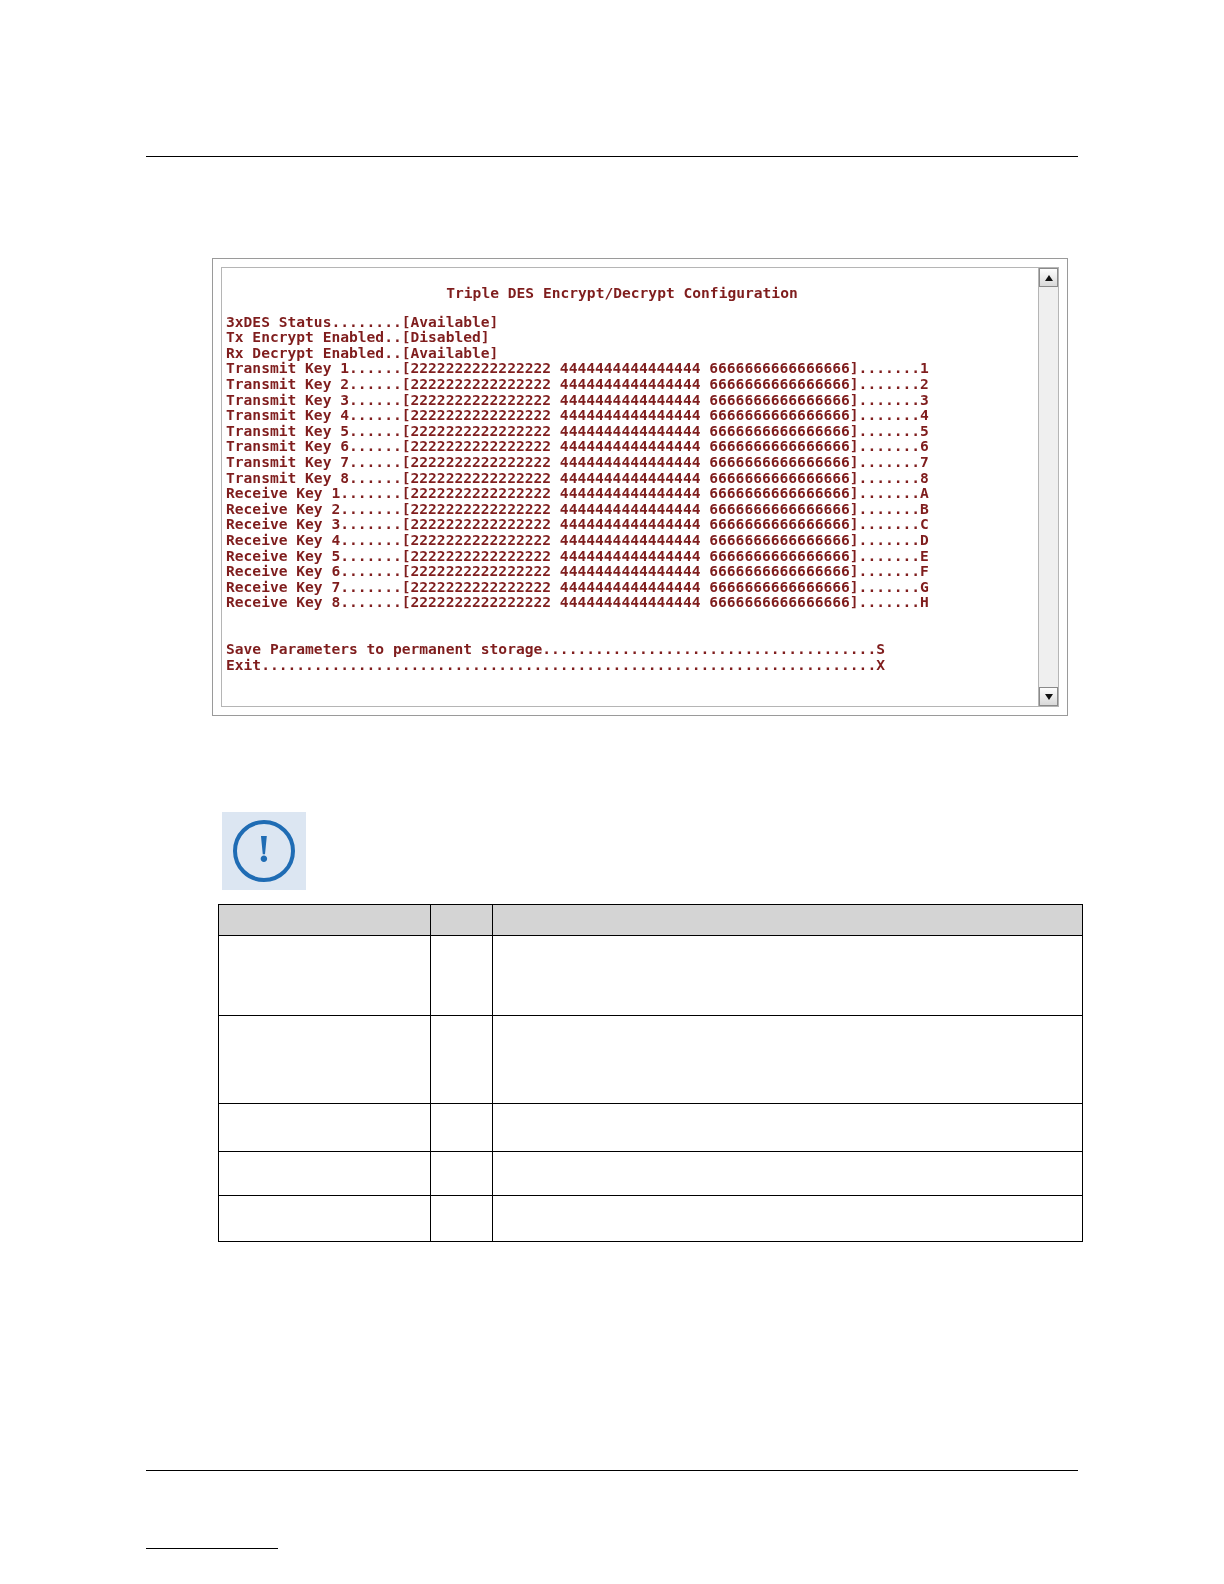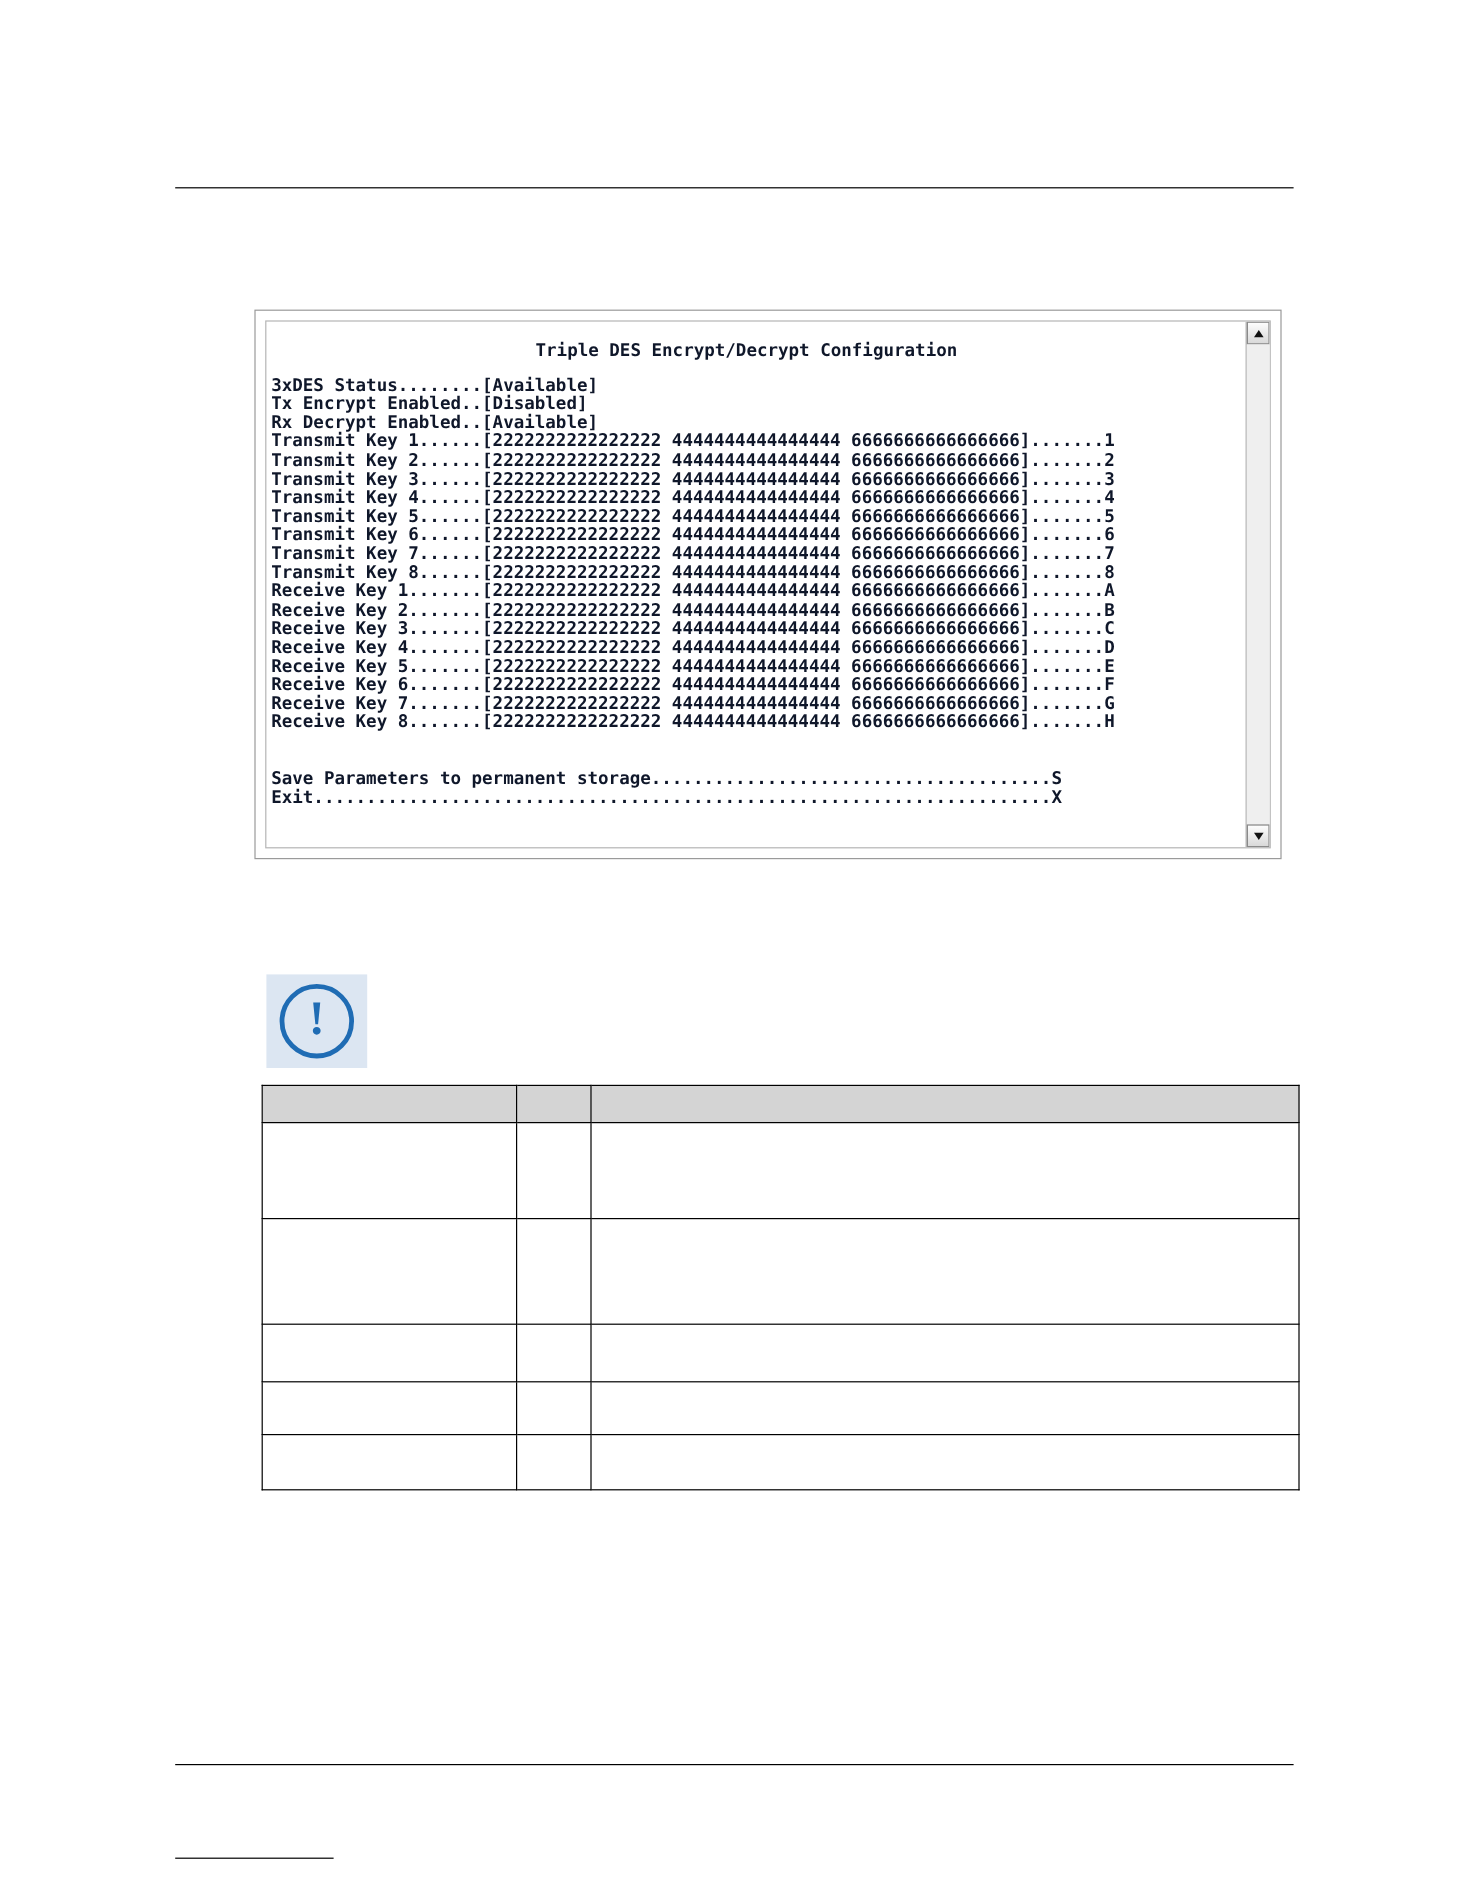--- a/index.html
+++ b/index.html
@@ -61,21 +61,21 @@
     left: 4px;
     top: 4px;
     right: 24px;
     bottom: 2px;
     font-family: "DejaVu Sans Mono", monospace;
     font-size: 14.6px;
     line-height: 15.6px;
     font-weight: bold;
     letter-spacing: 0px;
     white-space: pre;
-    color: #0f172a;
+    color: #7f1d1d;
     overflow: hidden;
   }
   .terminal-title {
     display: block;
     text-align: center;
     padding-top: 13px;
     padding-bottom: 13px;
     padding-right: 16px;
     white-space: pre;
   }

